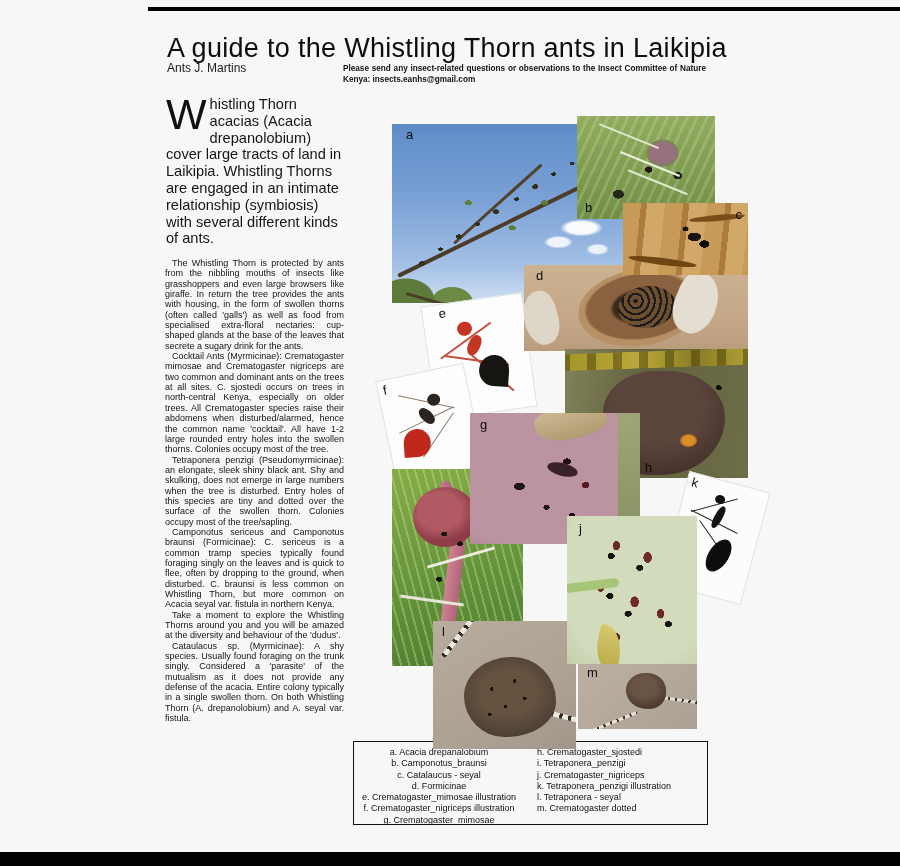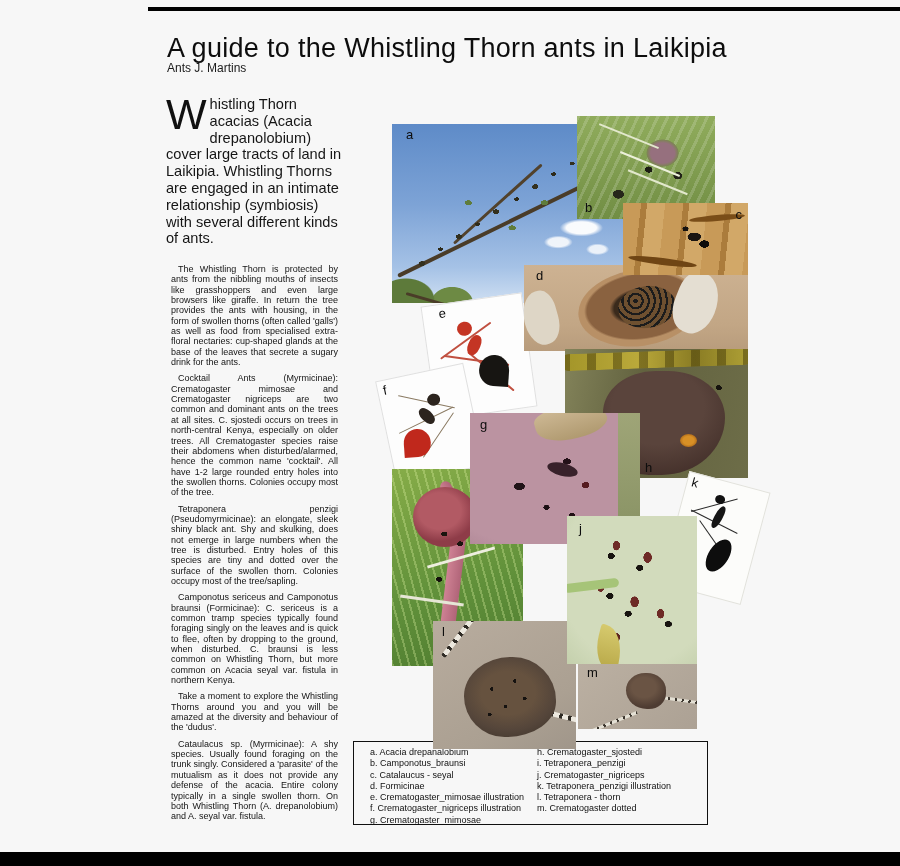--- a/index.html
+++ b/index.html
@@ -12,26 +12,26 @@
   .title{position:absolute;left:167px;top:33px;font-size:27px;letter-spacing:.3px;color:#0d0d0d;white-space:nowrap;}
   .author{position:absolute;left:167px;top:61px;font-size:12px;color:#1a1a1a;}
   .note{position:absolute;left:343px;top:64px;width:363px;font-size:8.2px;font-weight:bold;
         line-height:10.5px;text-align:justify;color:#111;}
 
   .intro{position:absolute;left:166px;top:96px;width:181px;font-size:14.6px;line-height:16.8px;color:#151515;}
   .dropcap{float:left;font-size:43px;line-height:33px;margin:2px 3px 0 0;color:#101010;}
 
   .bodycol{position:absolute;left:165px;top:258px;width:179px;font-size:9px;line-height:10.35px;
            text-align:justify;color:#141414;}
-  .bodycol p{margin:6px;text-indent:7px;}
+  .bodycol p{margin:0;text-indent:7px;}
 
   
   .legend{position:absolute;left:353px;top:741px;width:353px;height:82px;border:1.5px solid #101010;}
   .legend ul{list-style:none;margin:0;padding:0;position:absolute;top:5px;font-size:9px;line-height:11.3px;color:#101010;}
-  .legend .colL{left:16px;}
+  .legend .colL{left:8px;text-align:center;}
   .legend .colR{left:183px;}
 
   
   .photo{position:absolute;overflow:hidden;}
   .photo .art{position:absolute;inset:0;}
   .plabel{position:absolute;font-size:13px;color:#0d0d0d;z-index:5;line-height:13px;}
   .shape{position:absolute;}
 
   
   .p-a{left:352px;top:108px;width:231px;height:179px;z-index:1;}
@@ -248,20 +248,21 @@
 </style>
 </head>
 <body>
 
 <div class="page">
 
   <div class="rule top-rule"></div>
 
   <div class="title">A guide to the Whistling Thorn ants in Laikipia</div>
   <div class="author">Ants J. Martins</div>
+  <div class="note">Please send any insect-related questions or observations to the Insect Committee of Nature Kenya: insects.eanhs@gmail.com</div>
 
   <div class="intro"><span class="dropcap">W</span><span>histling Thorn acacias (Acacia drepanolobium) cover large tracts of land in Laikipia. Whistling Thorns are engaged in an intimate relationship (symbiosis) with several different kinds of ants.</span></div>
 
   <div class="bodycol">
     <p>The Whistling Thorn is protected by ants from the nibbling mouths of insects like grasshoppers and even large browsers like giraffe. In return the tree provides the ants with housing, in the form of swollen thorns (often called 'galls') as well as food from specialised extra-floral nectaries: cup-shaped glands at the base of the leaves that secrete a sugary drink for the ants.</p>
     <p>Cocktail Ants (Myrmicinae): Crematogaster mimosae and Crematogaster nigriceps are two common and dominant ants on the trees at all sites. C. sjostedi occurs on trees in north-central Kenya, especially on older trees. All Crematogaster species raise their abdomens when disturbed/alarmed, hence the common name 'cocktail'. All have 1-2 large rounded entry holes into the swollen thorns. Colonies occupy most of the tree.</p>
     <p>Tetraponera penzigi (Pseudomyrmicinae): an elongate, sleek shiny black ant. Shy and skulking, does not emerge in large numbers when the tree is disturbed. Entry holes of this species are tiny and dotted over the surface of the swollen thorn. Colonies occupy most of the tree/sapling.</p>
     <p>Camponotus sericeus and Camponotus braunsi (Formicinae): C. sericeus is a common tramp species typically found foraging singly on the leaves and is quick to flee, often by dropping to the ground, when disturbed. C. braunsi is less common on Whistling Thorn, but more common on Acacia seyal var. fistula in northern Kenya.</p>
     <p>Take a moment to explore the Whistling Thorns around you and you will be amazed at the diversity and behaviour of the 'dudus'.</p>
     <p>Cataulacus sp. (Myrmicinae): A shy species. Usually found foraging on the trunk singly. Considered a 'parasite' of the mutualism as it does not provide any defense of the acacia. Entire colony typically in a single swollen thorn. On both Whistling Thorn (A. drepanolobium) and A. seyal var. fistula.</p>
@@ -390,19 +391,19 @@
       <li>d. Formicinae</li>
       <li>e. Crematogaster_mimosae illustration</li>
       <li>f. Crematogaster_nigriceps illustration</li>
       <li>g. Crematogaster_mimosae</li>
     </ul>
     <ul class="colR">
       <li>h. Crematogaster_sjostedi</li>
       <li>i. Tetraponera_penzigi</li>
       <li>j. Crematogaster_nigriceps</li>
       <li>k. Tetraponera_penzigi illustration</li>
-      <li>l. Tetraponera - thorn</li>
+      <li>l. Tetraponera - seyal</li>
       <li>m. Crematogaster dotted</li>
     </ul>
   </div>
 
   <div class="rule bottom-rule"></div>
 </div>
 
 </body></html>

